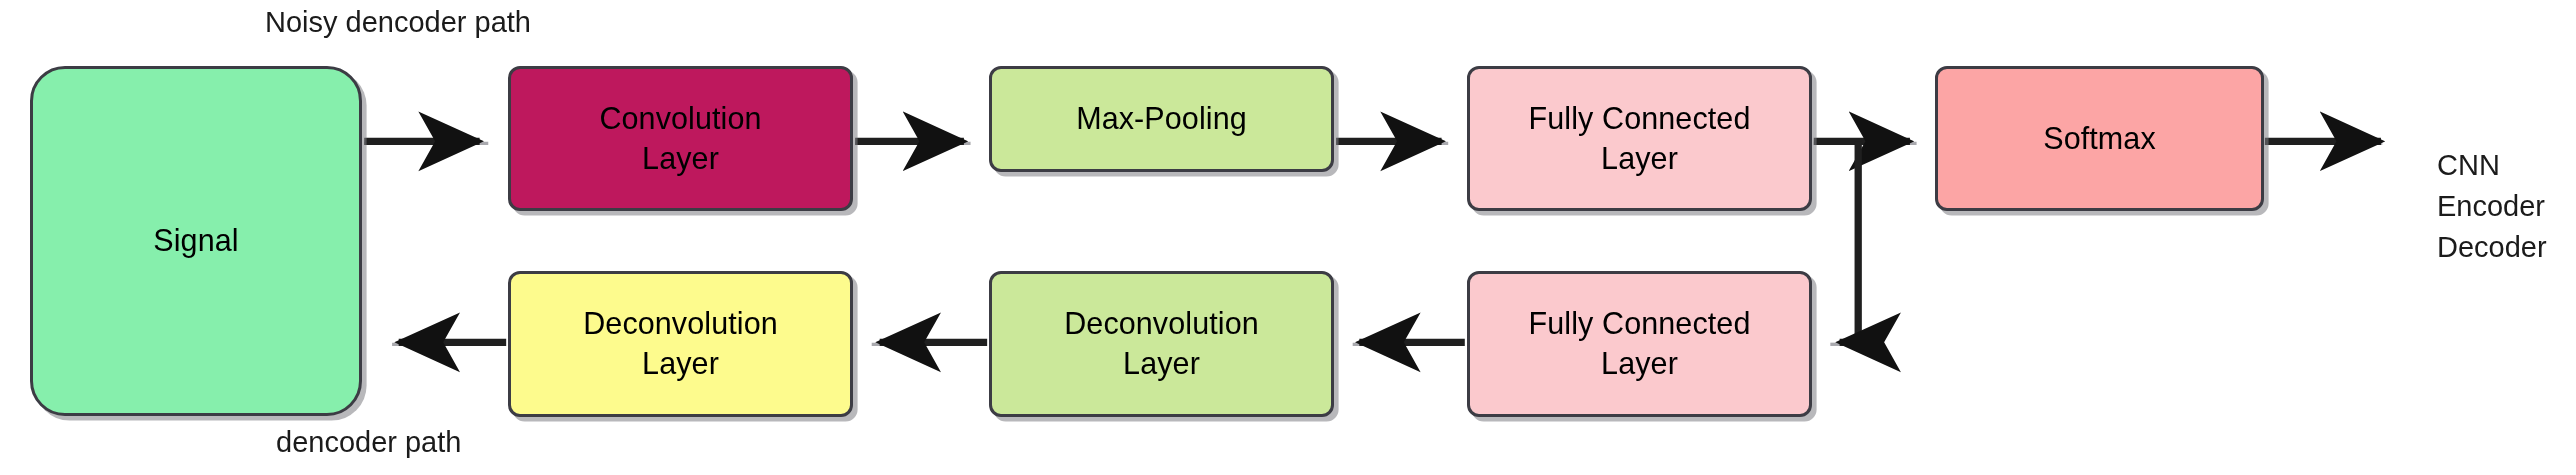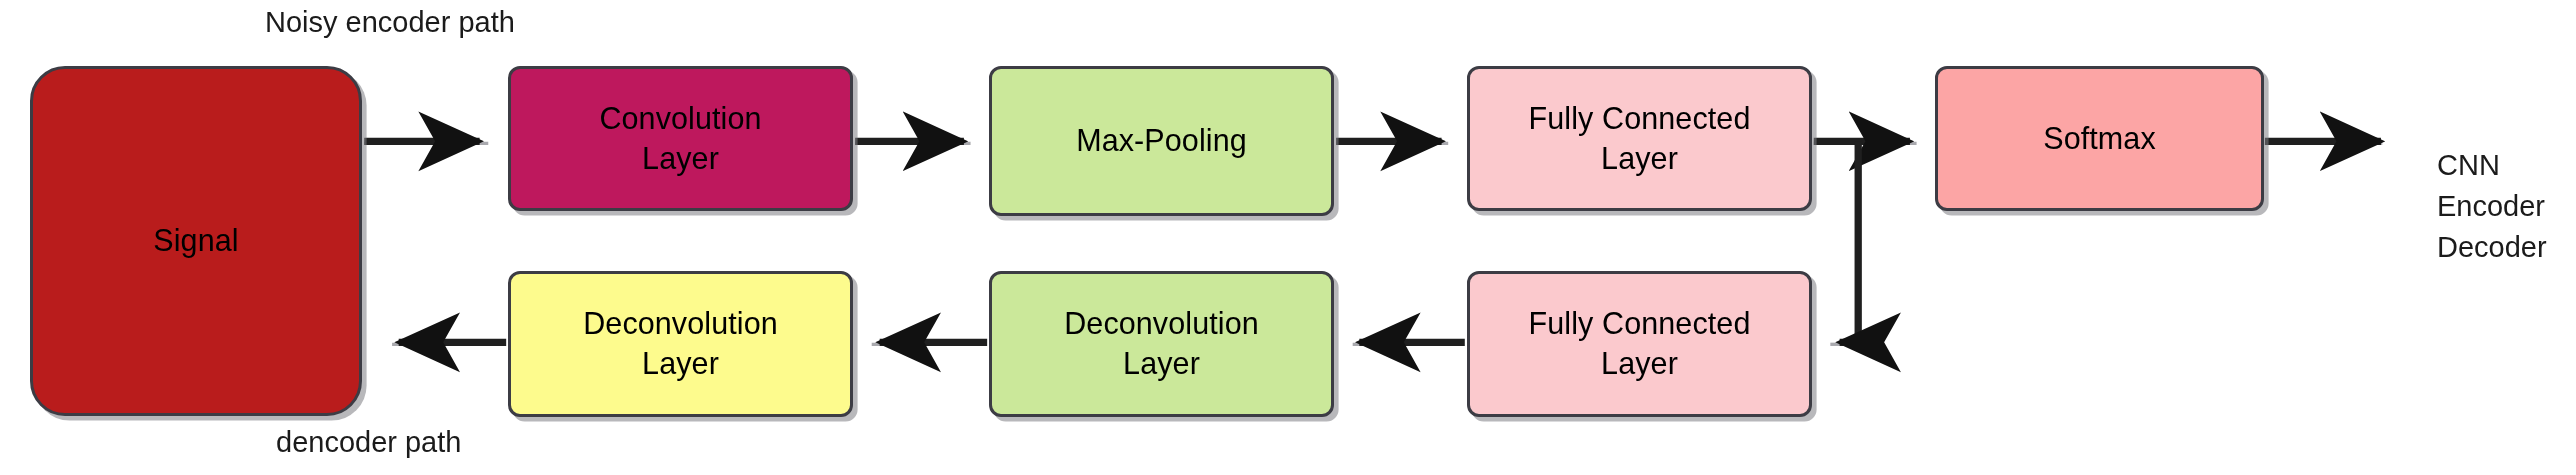--- a/index.html
+++ b/index.html
@@ -98,30 +98,30 @@
       <path d="M 2800 213 L 2800 516 L 2772 516" marker-end="url(#arrow-l)"></path>
 
       <line x1="2207" y1="516" x2="2048" y2="516" marker-end="url(#arrow-l)"></line>
 
       <line x1="1487" y1="516" x2="1325" y2="516" marker-end="url(#arrow-l)"></line>
 
       <line x1="762" y1="516" x2="600" y2="516" marker-end="url(#arrow-l)"></line>
     </g>
   </svg>
 
-  <div class="node signal" style="left:30px;top:66px;width:332px;height:350px;background:#b91c1c;">
+  <div class="node signal" style="left:30px;top:66px;width:332px;height:350px;background:#86efac;">
     <span class="node-label">Signal</span>
   </div>
 
   <div class="node" style="left:508px;top:66px;width:345px;height:145px;background:#be185d;">
     <span class="node-label">Convolution
 Layer</span>
   </div>
 
-  <div class="node" style="left:989px;top:66px;width:345px;height:150px;background:#cbe89a;">
+  <div class="node" style="left:989px;top:66px;width:345px;height:106px;background:#cbe89a;">
     <span class="node-label">Max-Pooling</span>
   </div>
 
   <div class="node" style="left:1467px;top:66px;width:345px;height:145px;background:#fbc9cd;">
     <span class="node-label">Fully Connected
 Layer</span>
   </div>
 
   <div class="node" style="left:1935px;top:66px;width:329px;height:145px;background:#fca5a5;">
     <span class="node-label">Softmax</span>
@@ -135,21 +135,21 @@
   <div class="node" style="left:989px;top:271px;width:345px;height:146px;background:#cbe89a;">
     <span class="node-label">Deconvolution
 Layer</span>
   </div>
 
   <div class="node" style="left:1467px;top:271px;width:345px;height:146px;background:#fbc9cd;">
     <span class="node-label">Fully Connected
 Layer</span>
   </div>
 
-  <div class="flow-label" style="left:265px;top:5.3px;">Noisy encoder path</div>
+  <div class="flow-label" style="left:265px;top:5.3px;">Noisy dencoder path</div>
 
   <div class="flow-label" style="left:276px;top:425px;">dencoder path</div>
 
   <div class="out-label" style="left:2437px;top:101px;">CNN
 Encoder
 Decoder</div>
 
 </div>
 
 

